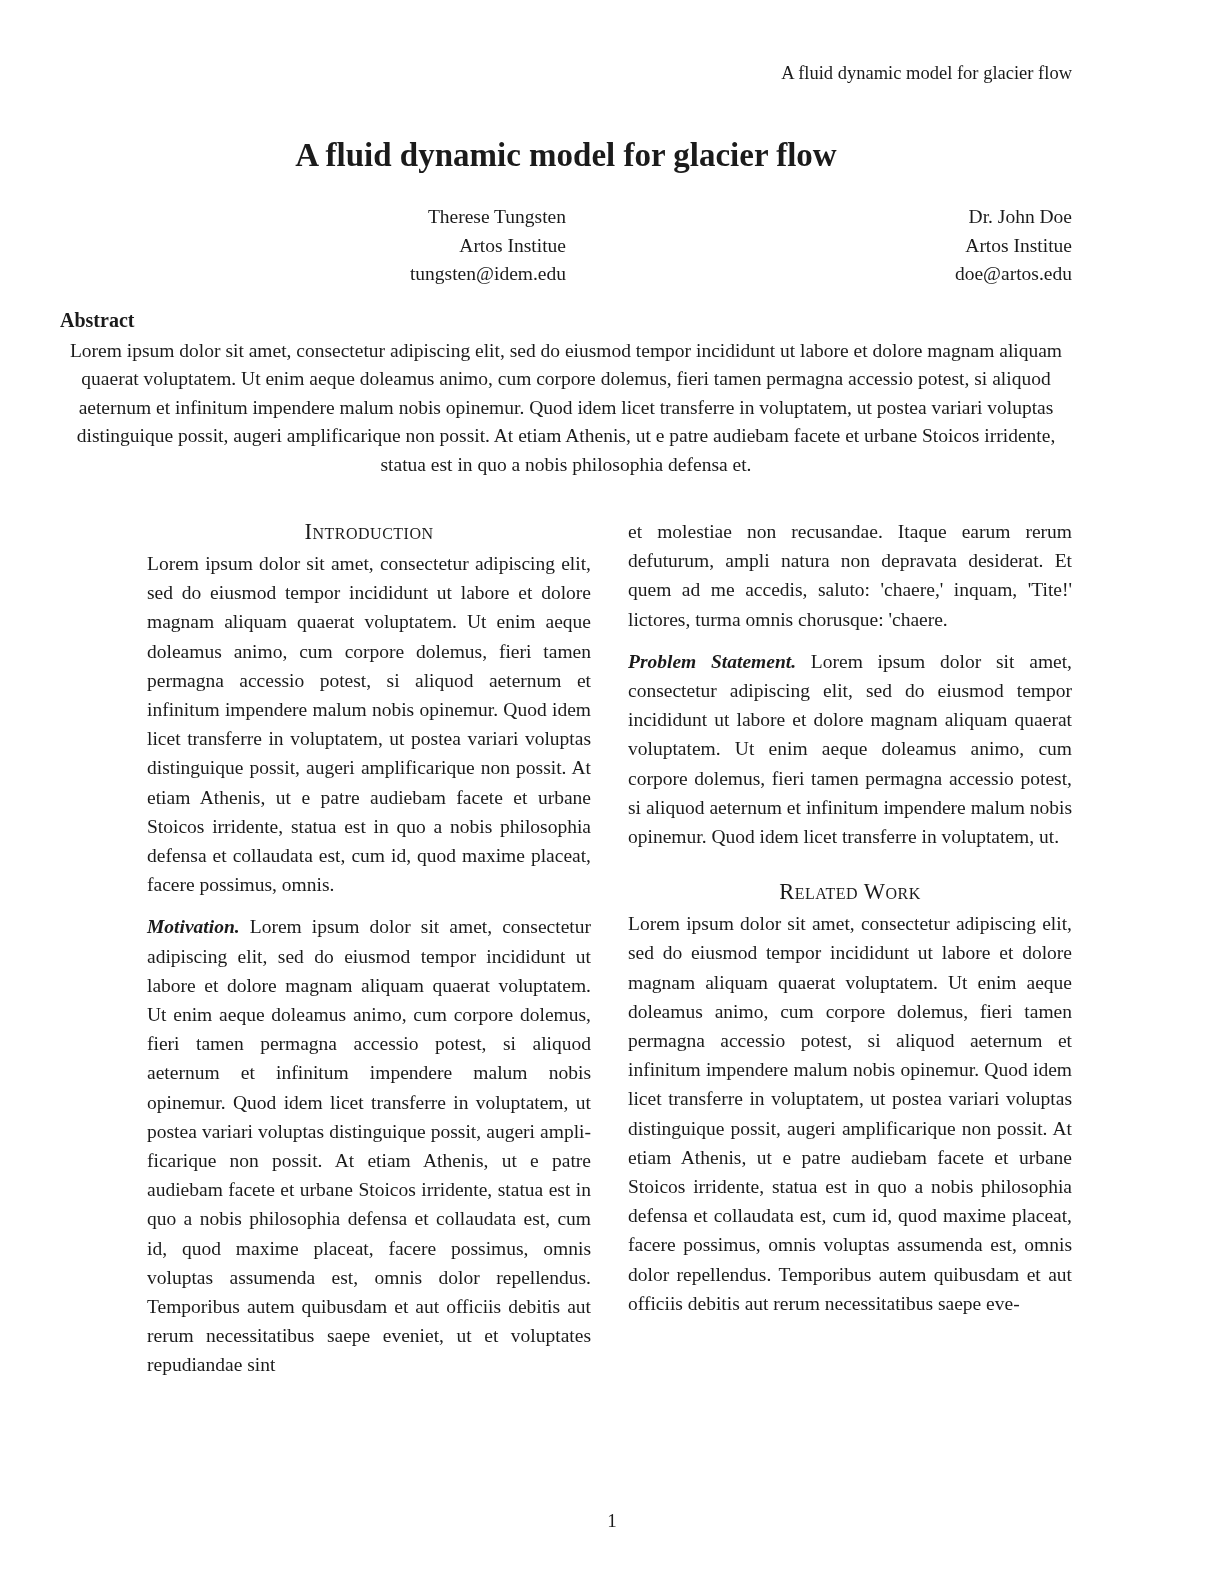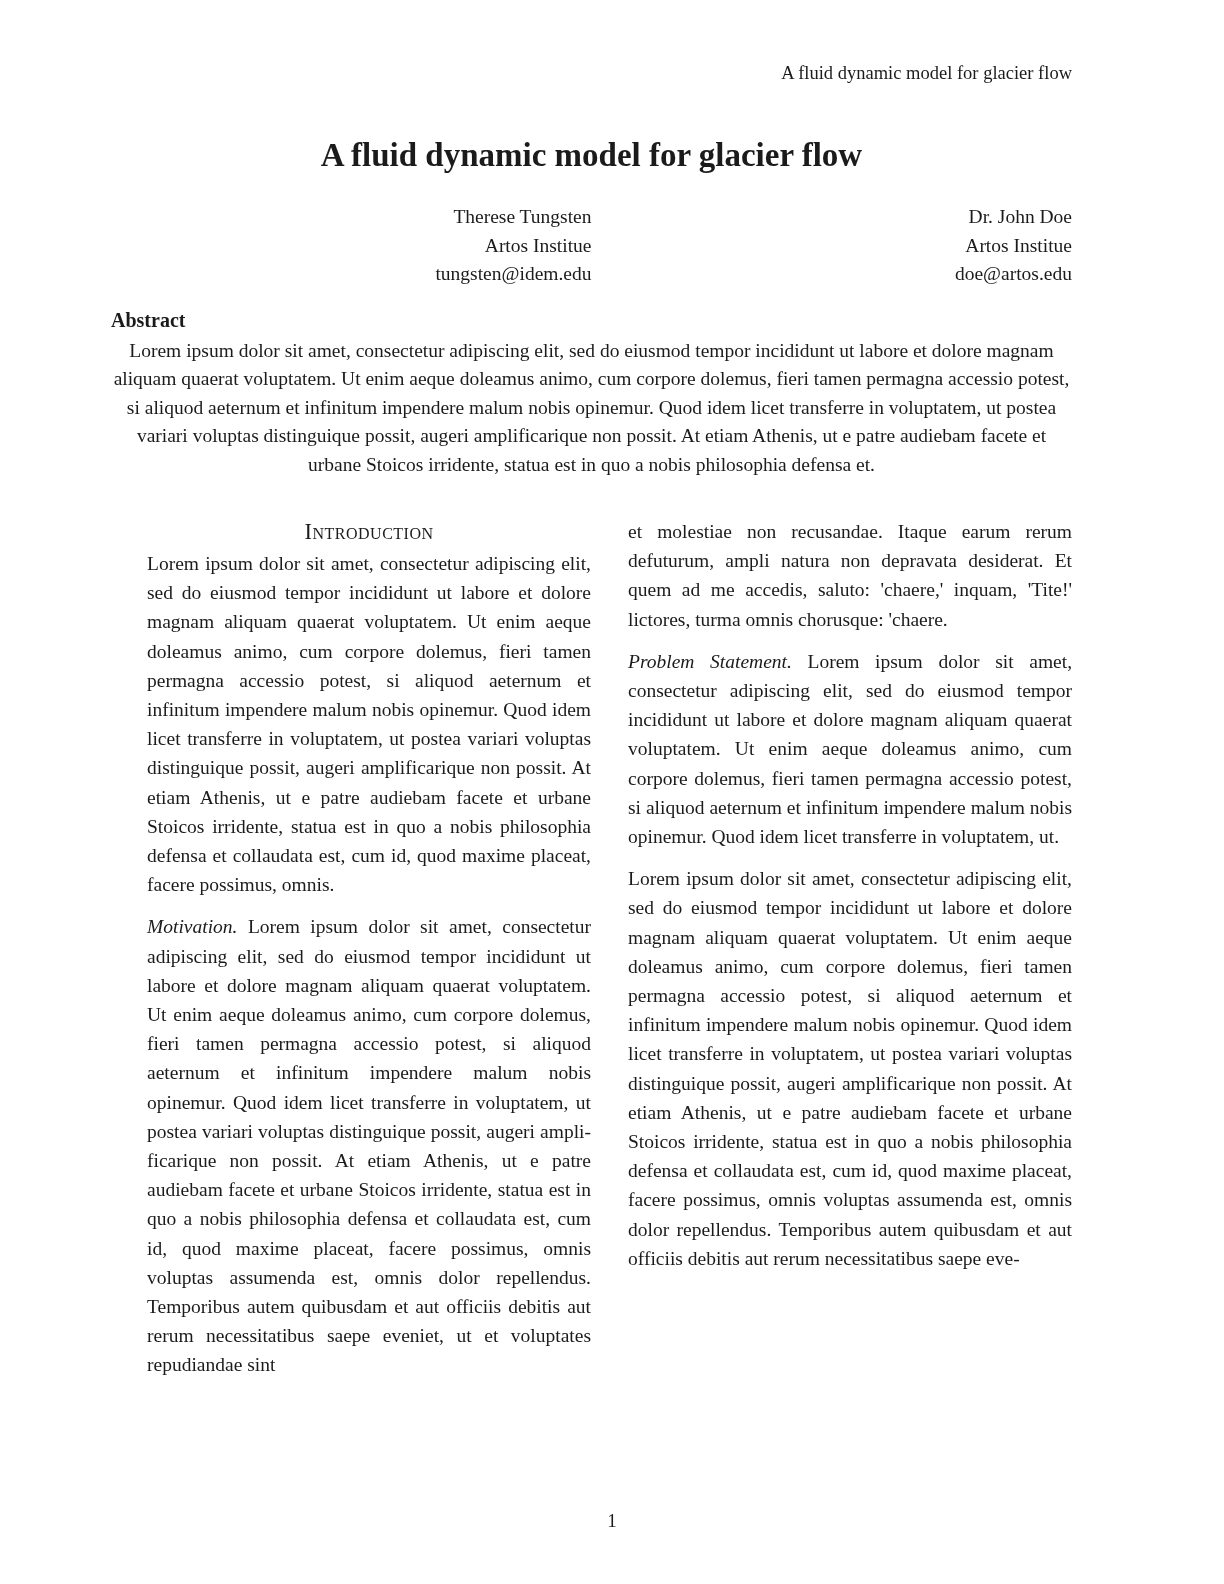--- a/index.html
+++ b/index.html
@@ -5,21 +5,21 @@
   html, body { margin: 0; padding: 0; background: #ffffff; }
   .page {
     position: relative;
     width: 1224px;
     height: 1584px;
     margin: 0 auto;
     background: #ffffff;
     color: #1b1b1b;
     font-family: "Liberation Serif", "DejaVu Serif", serif;
     box-sizing: border-box;
-    padding: 62px 152px 0 111px;
+    padding: 62px 152px 0 60px;
     overflow: hidden;
   }
   .running-header {
     text-align: right;
     font-size: 18.5px;
     line-height: 22px;
   }
   .title {
     text-align: center;
     font-size: 33px;
@@ -67,21 +67,21 @@
     margin: 0 0 3px 0;
   }
   .section-heading.spaced { margin-top: 26px; }
   .body-par {
     text-align: justify;
     font-size: 19.5px;
     line-height: 29.2px;
     margin: 0;
   }
   .body-par + .body-par { margin-top: 13px; }
-  .runin { font-style: italic; }
+  .runin { font-style: italic; font-weight: bold; }
   .page-number {
     position: absolute;
     left: 0;
     right: 0;
     bottom: 52px;
     text-align: center;
     font-size: 19px;
   }
 </style>
 </head>
@@ -115,20 +115,21 @@
 
     <div class="col">
       <h2 class="section-heading">Introduction</h2>
       <p class="body-par">Lorem ipsum dolor sit amet, consectetur adip­iscing elit, sed do eiusmod tempor incididunt ut labore et dolore magnam aliquam quaerat volup­tatem. Ut enim aeque doleamus animo, cum corpore dolemus, fieri tamen permagna accessio potest, si aliquod aeternum et infinitum impen­dere malum nobis opinemur. Quod idem licet transferre in voluptatem, ut postea variari volup­tas distinguique possit, augeri amplificarique non possit. At etiam Athenis, ut e patre audiebam facete et urbane Stoicos irridente, statua est in quo a nobis philosophia defensa et collaudata est, cum id, quod maxime placeat, facere possimus, omnis.</p>
       <p class="body-par"><span class="runin">Motivation.</span> <span>Lorem ipsum dolor sit amet, con­sectetur adipiscing elit, sed do eiusmod tempor incididunt ut labore et dolore magnam aliquam quaerat voluptatem. Ut enim aeque doleamus an­imo, cum corpore dolemus, fieri tamen permagna accessio potest, si aliquod aeternum et infini­tum impendere malum nobis opinemur. Quod idem licet transferre in voluptatem, ut postea variari voluptas distinguique possit, augeri ampli­ficarique non possit. At etiam Athenis, ut e patre audiebam facete et urbane Stoicos irridente, statua est in quo a nobis philosophia defensa et col­laudata est, cum id, quod maxime placeat, facere possimus, omnis voluptas assumenda est, omnis dolor repellendus. Temporibus autem quibusdam et aut officiis debitis aut rerum necessitatibus saepe eveniet, ut et voluptates repudiandae sint</span></p>
     </div>
 
     <div class="col">
       <p class="body-par">et molestiae non recusandae. Itaque earum rerum defuturum, ampli natura non depravata desiderat. Et quem ad me accedis, saluto: 'chaere,' inquam, 'Tite!' lictores, turma omnis chorusque: 'chaere.</p>
       <p class="body-par"><span class="runin">Problem Statement.</span> <span>Lorem ipsum dolor sit amet, consectetur adipiscing elit, sed do eiusmod tem­por incididunt ut labore et dolore magnam aliquam quaerat voluptatem. Ut enim aeque doleamus animo, cum corpore dolemus, fieri tamen permagna accessio potest, si aliquod aeternum et infinitum impendere malum nobis opinemur. Quod idem licet transferre in volup­tatem, ut.</span></p>
+      <h2 class="section-heading spaced">Related Work</h2>
       <p class="body-par">Lorem ipsum dolor sit amet, consectetur adip­iscing elit, sed do eiusmod tempor incididunt ut labore et dolore magnam aliquam quaerat volup­tatem. Ut enim aeque doleamus animo, cum corpore dolemus, fieri tamen permagna accessio potest, si aliquod aeternum et infinitum impen­dere malum nobis opinemur. Quod idem licet transferre in voluptatem, ut postea variari volup­tas distinguique possit, augeri amplificarique non possit. At etiam Athenis, ut e patre audiebam facete et urbane Stoicos irridente, statua est in quo a nobis philosophia defensa et collaudata est, cum id, quod maxime placeat, facere possimus, omnis voluptas assumenda est, omnis dolor re­pellendus. Temporibus autem quibusdam et aut officiis debitis aut rerum necessitatibus saepe eve-</p>
     </div>
 
   </div>
 
   <div class="page-number">1</div>
 
 </div>
 
 </body></html>

